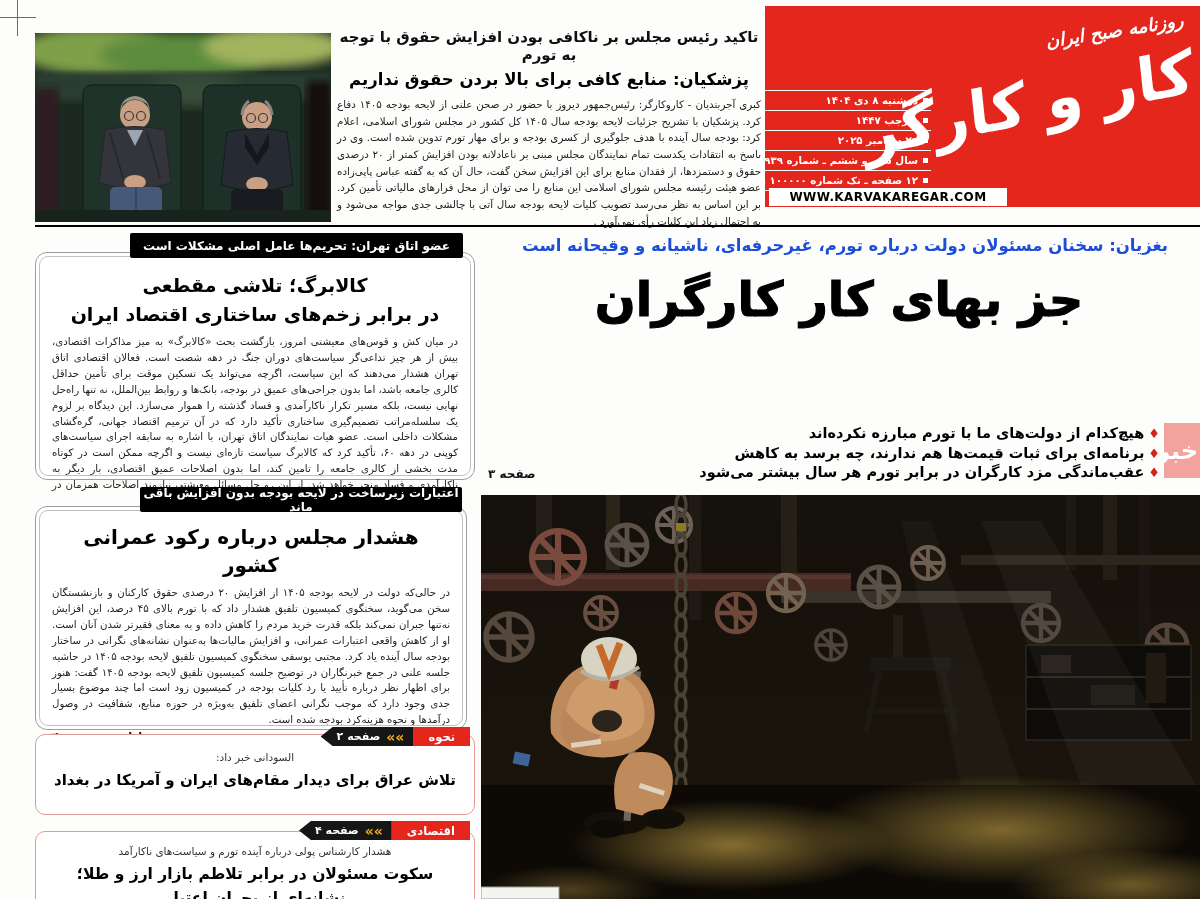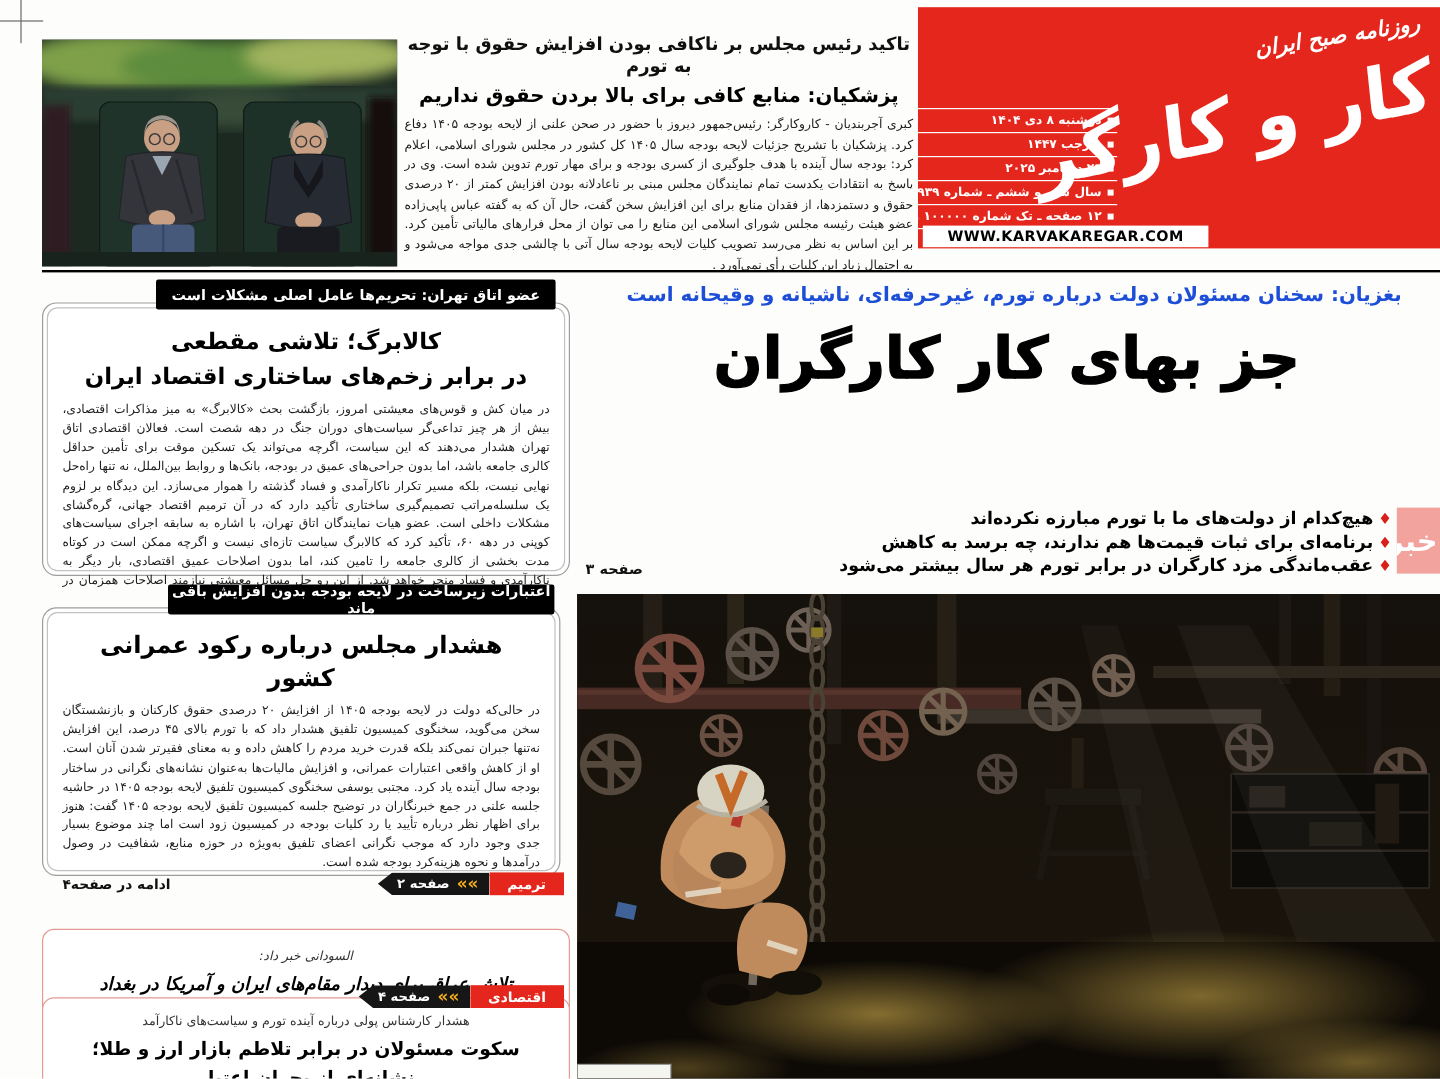--- a/index.html
+++ b/index.html
@@ -63,21 +63,21 @@
   .tab .black{background:#161616;color:#fff;font-size:11px;font-weight:bold;display:flex;align-items:center;gap:6px;
               padding:0 9px 0 16px;clip-path:polygon(12px 0,100% 0,100% 100%,12px 100%,0 50%);direction:ltr;}
   .tab .chev{color:#f5b01c;font-size:14px;font-weight:bold;line-height:1;}
   .tab .red{background:#e4261c;color:#fff;font-size:11.5px;font-weight:bold;display:flex;align-items:center;padding:0 15px;}
   .tab1{top:727px;right:730px;}
   .tab2{top:821px;right:730px;text-align:center;}
   .brief{left:35px;width:440px;background:#fff;border:1.5px solid #e49a94;border-radius:10px;
          direction:rtl;text-align:center;box-sizing:border-box;}
   .brief .bk{font-size:10.5px;color:#333;}
   .brief .bh{font-weight:bold;color:#000;}
-  .brief1{top:774px;height:81px;padding-top:16px;font-style:italic;}
+  .brief1{top:734px;height:81px;padding-top:16px;}
   .brief1 .bh{font-size:15px;margin-top:8px;}
   .brief2{top:831px;height:90px;padding-top:13px;}
   .brief2 .bh{font-size:15.5px;line-height:1.55;margin-top:5px;}
 </style>
 </head>
 <body>
 
 <div id="page">
 
   <div class="abs crop-h"></div>
@@ -302,21 +302,21 @@
     <div class="hl">هشدار مجلس درباره رکود عمرانی کشور</div>
     <div class="body">در حالی‌که دولت در لایحه بودجه ۱۴۰۵ از افزایش ۲۰ درصدی حقوق کارکنان و بازنشستگان سخن می‌گوید، سخنگوی کمیسیون تلفیق هشدار داد که با تورم بالای ۴۵ درصد، این افزایش نه‌تنها جبران نمی‌کند بلکه قدرت خرید مردم را کاهش داده و به معنای فقیرتر شدن آنان است. او از کاهش واقعی اعتبارات عمرانی، و افزایش مالیات‌ها به‌عنوان نشانه‌های نگرانی در ساختار بودجه سال آینده یاد کرد. مجتبی یوسفی سخنگوی کمیسیون تلفیق لایحه بودجه ۱۴۰۵ در حاشیه جلسه علنی در جمع خبرنگاران در توضیح جلسه کمیسیون تلفیق لایحه بودجه ۱۴۰۵ گفت: هنوز برای اظهار نظر درباره تأیید یا رد کلیات بودجه در کمیسیون زود است اما چند موضوع بسیار جدی وجود دارد که موجب نگرانی اعضای تلفیق به‌ویژه در حوزه منابع، شفافیت در وصول درآمدها و نحوه هزینه‌کرد بودجه شده است.</div>
     <div class="cont">ادامه در صفحه۴</div>
   </div>
 
   <div class="abs tab tab1">
     <div class="black">
       <span>صفحه ۲</span>
       <span class="chev">««</span>
     </div>
-    <div class="red">ترمیم</div>
+    <div class="red">نحوه</div>
   </div>
   <div class="abs brief brief1">
     <div class="bk">السودانی خبر داد:</div>
     <div class="bh">تلاش عراق برای دیدار مقام‌های ایران و آمریکا در بغداد</div>
   </div>
 
   <div class="abs tab tab2">
     <div class="black">
       <span>صفحه ۴</span>
       <span class="chev">««</span>

